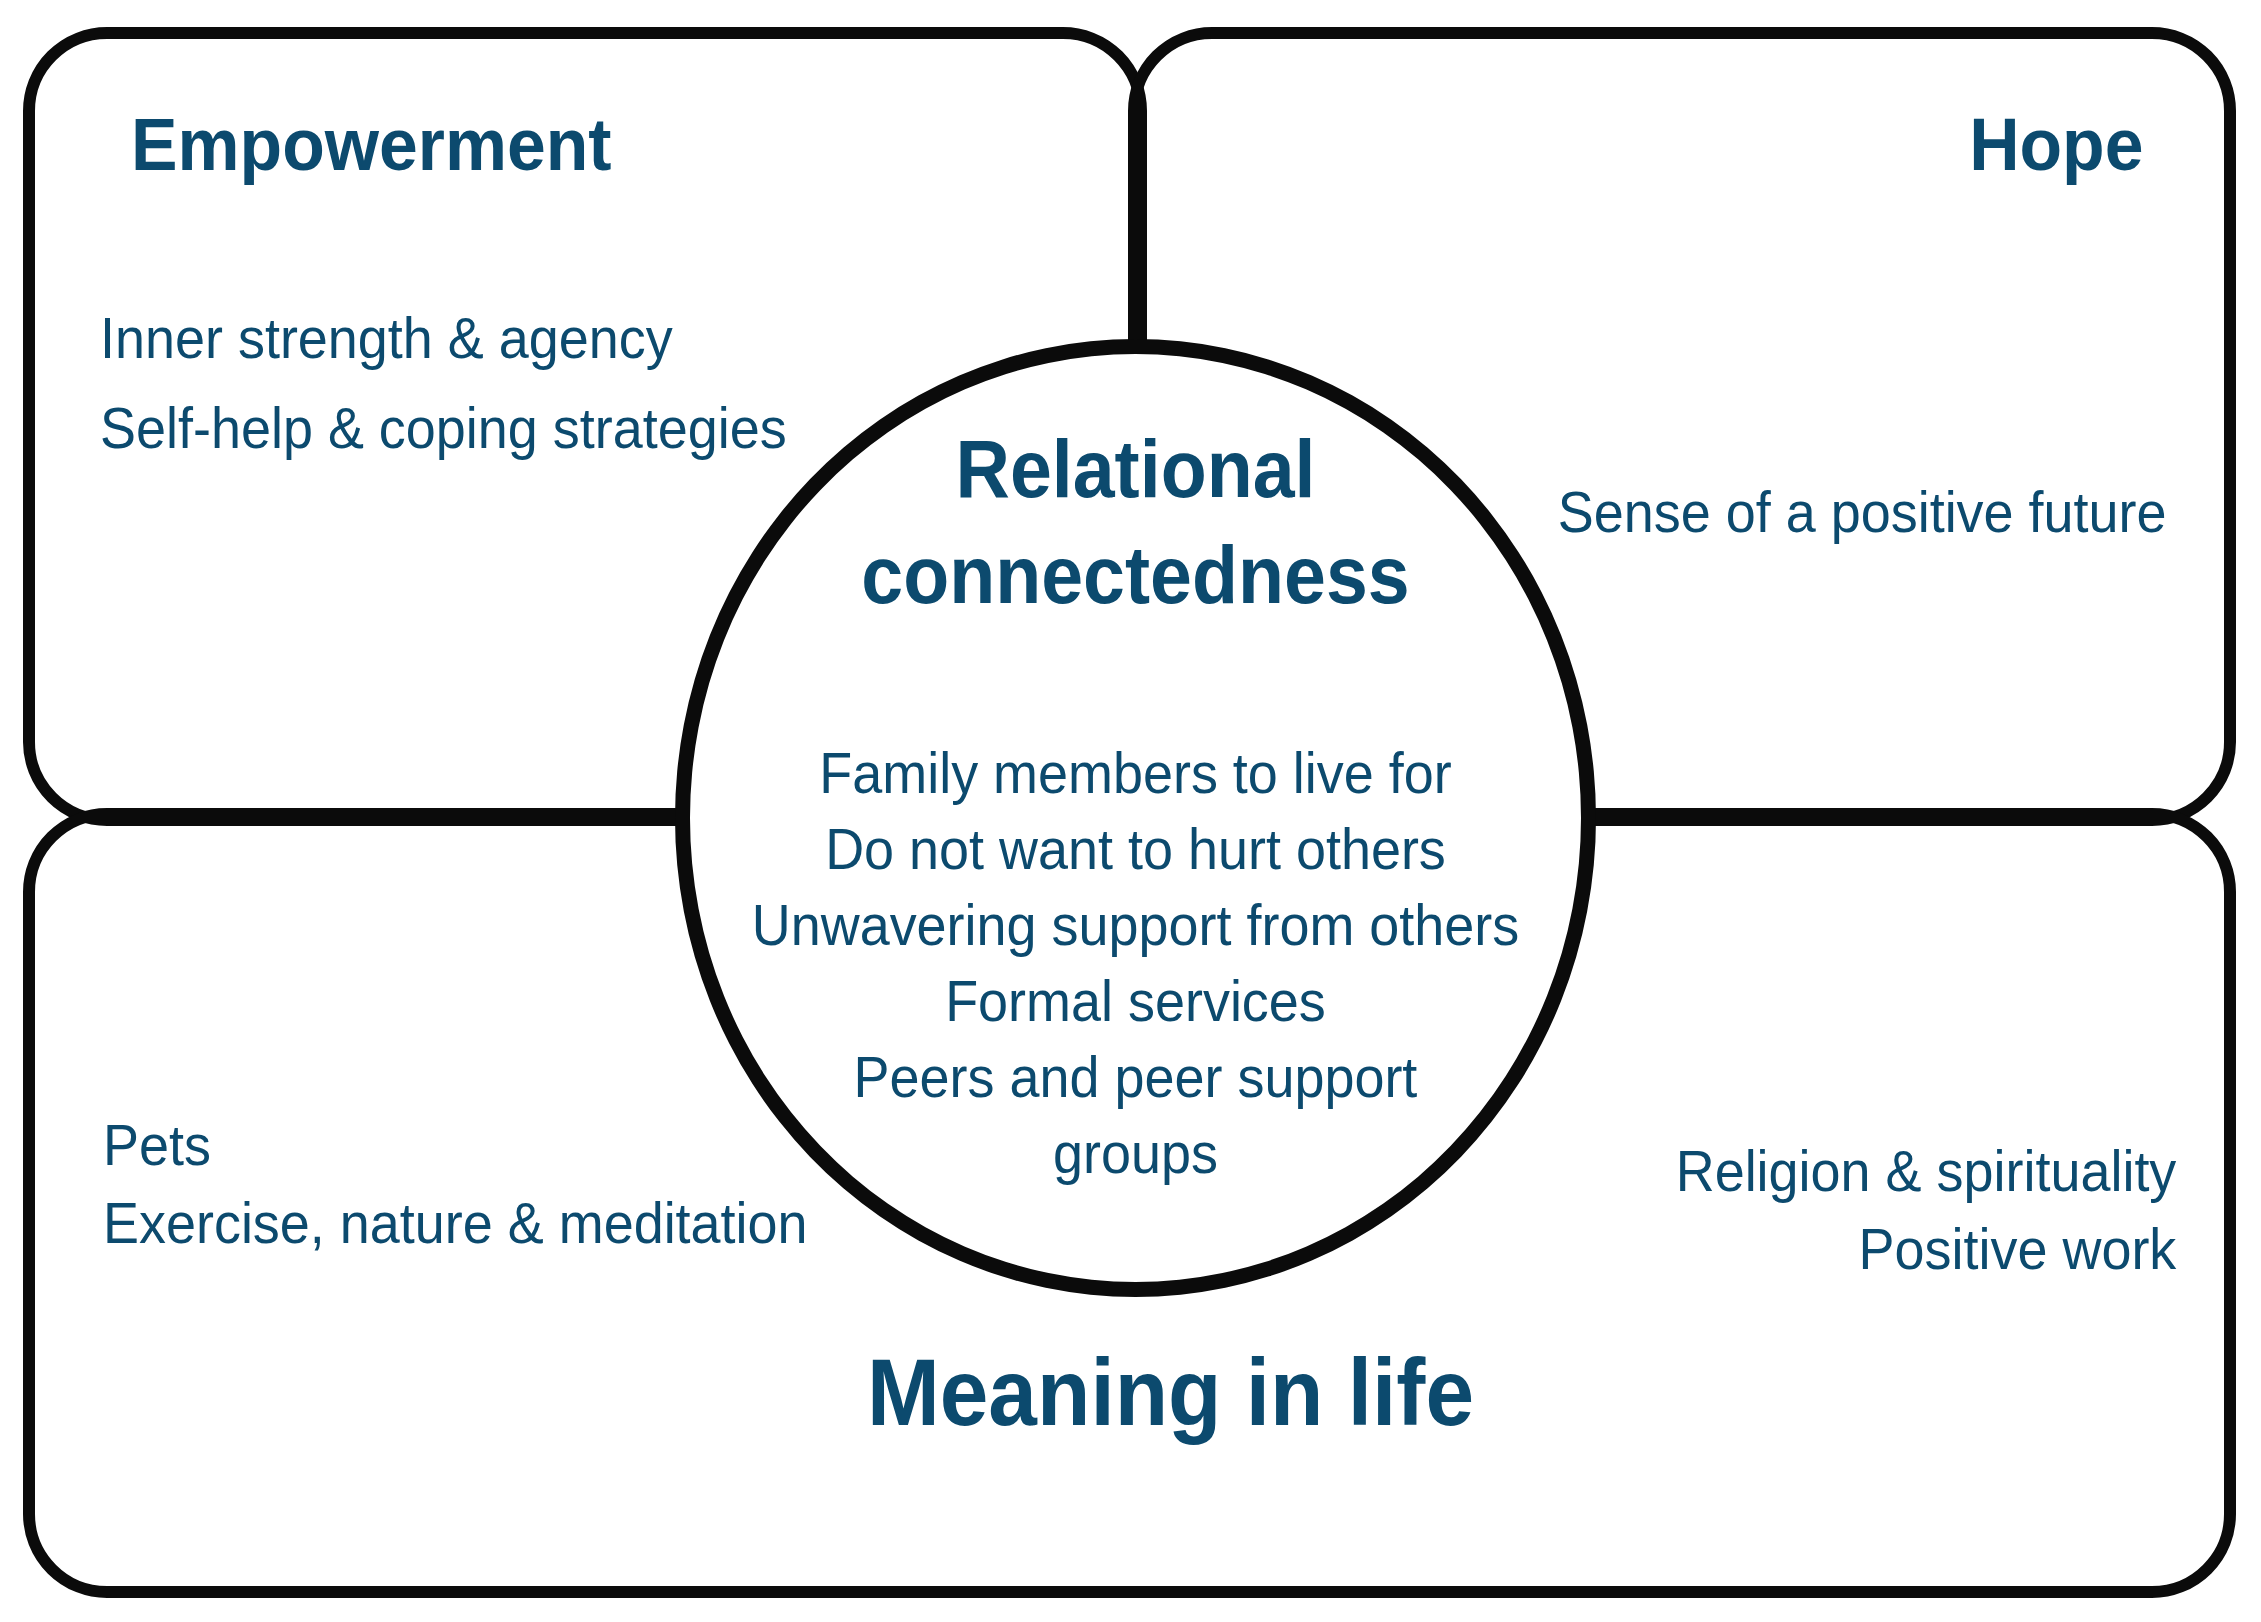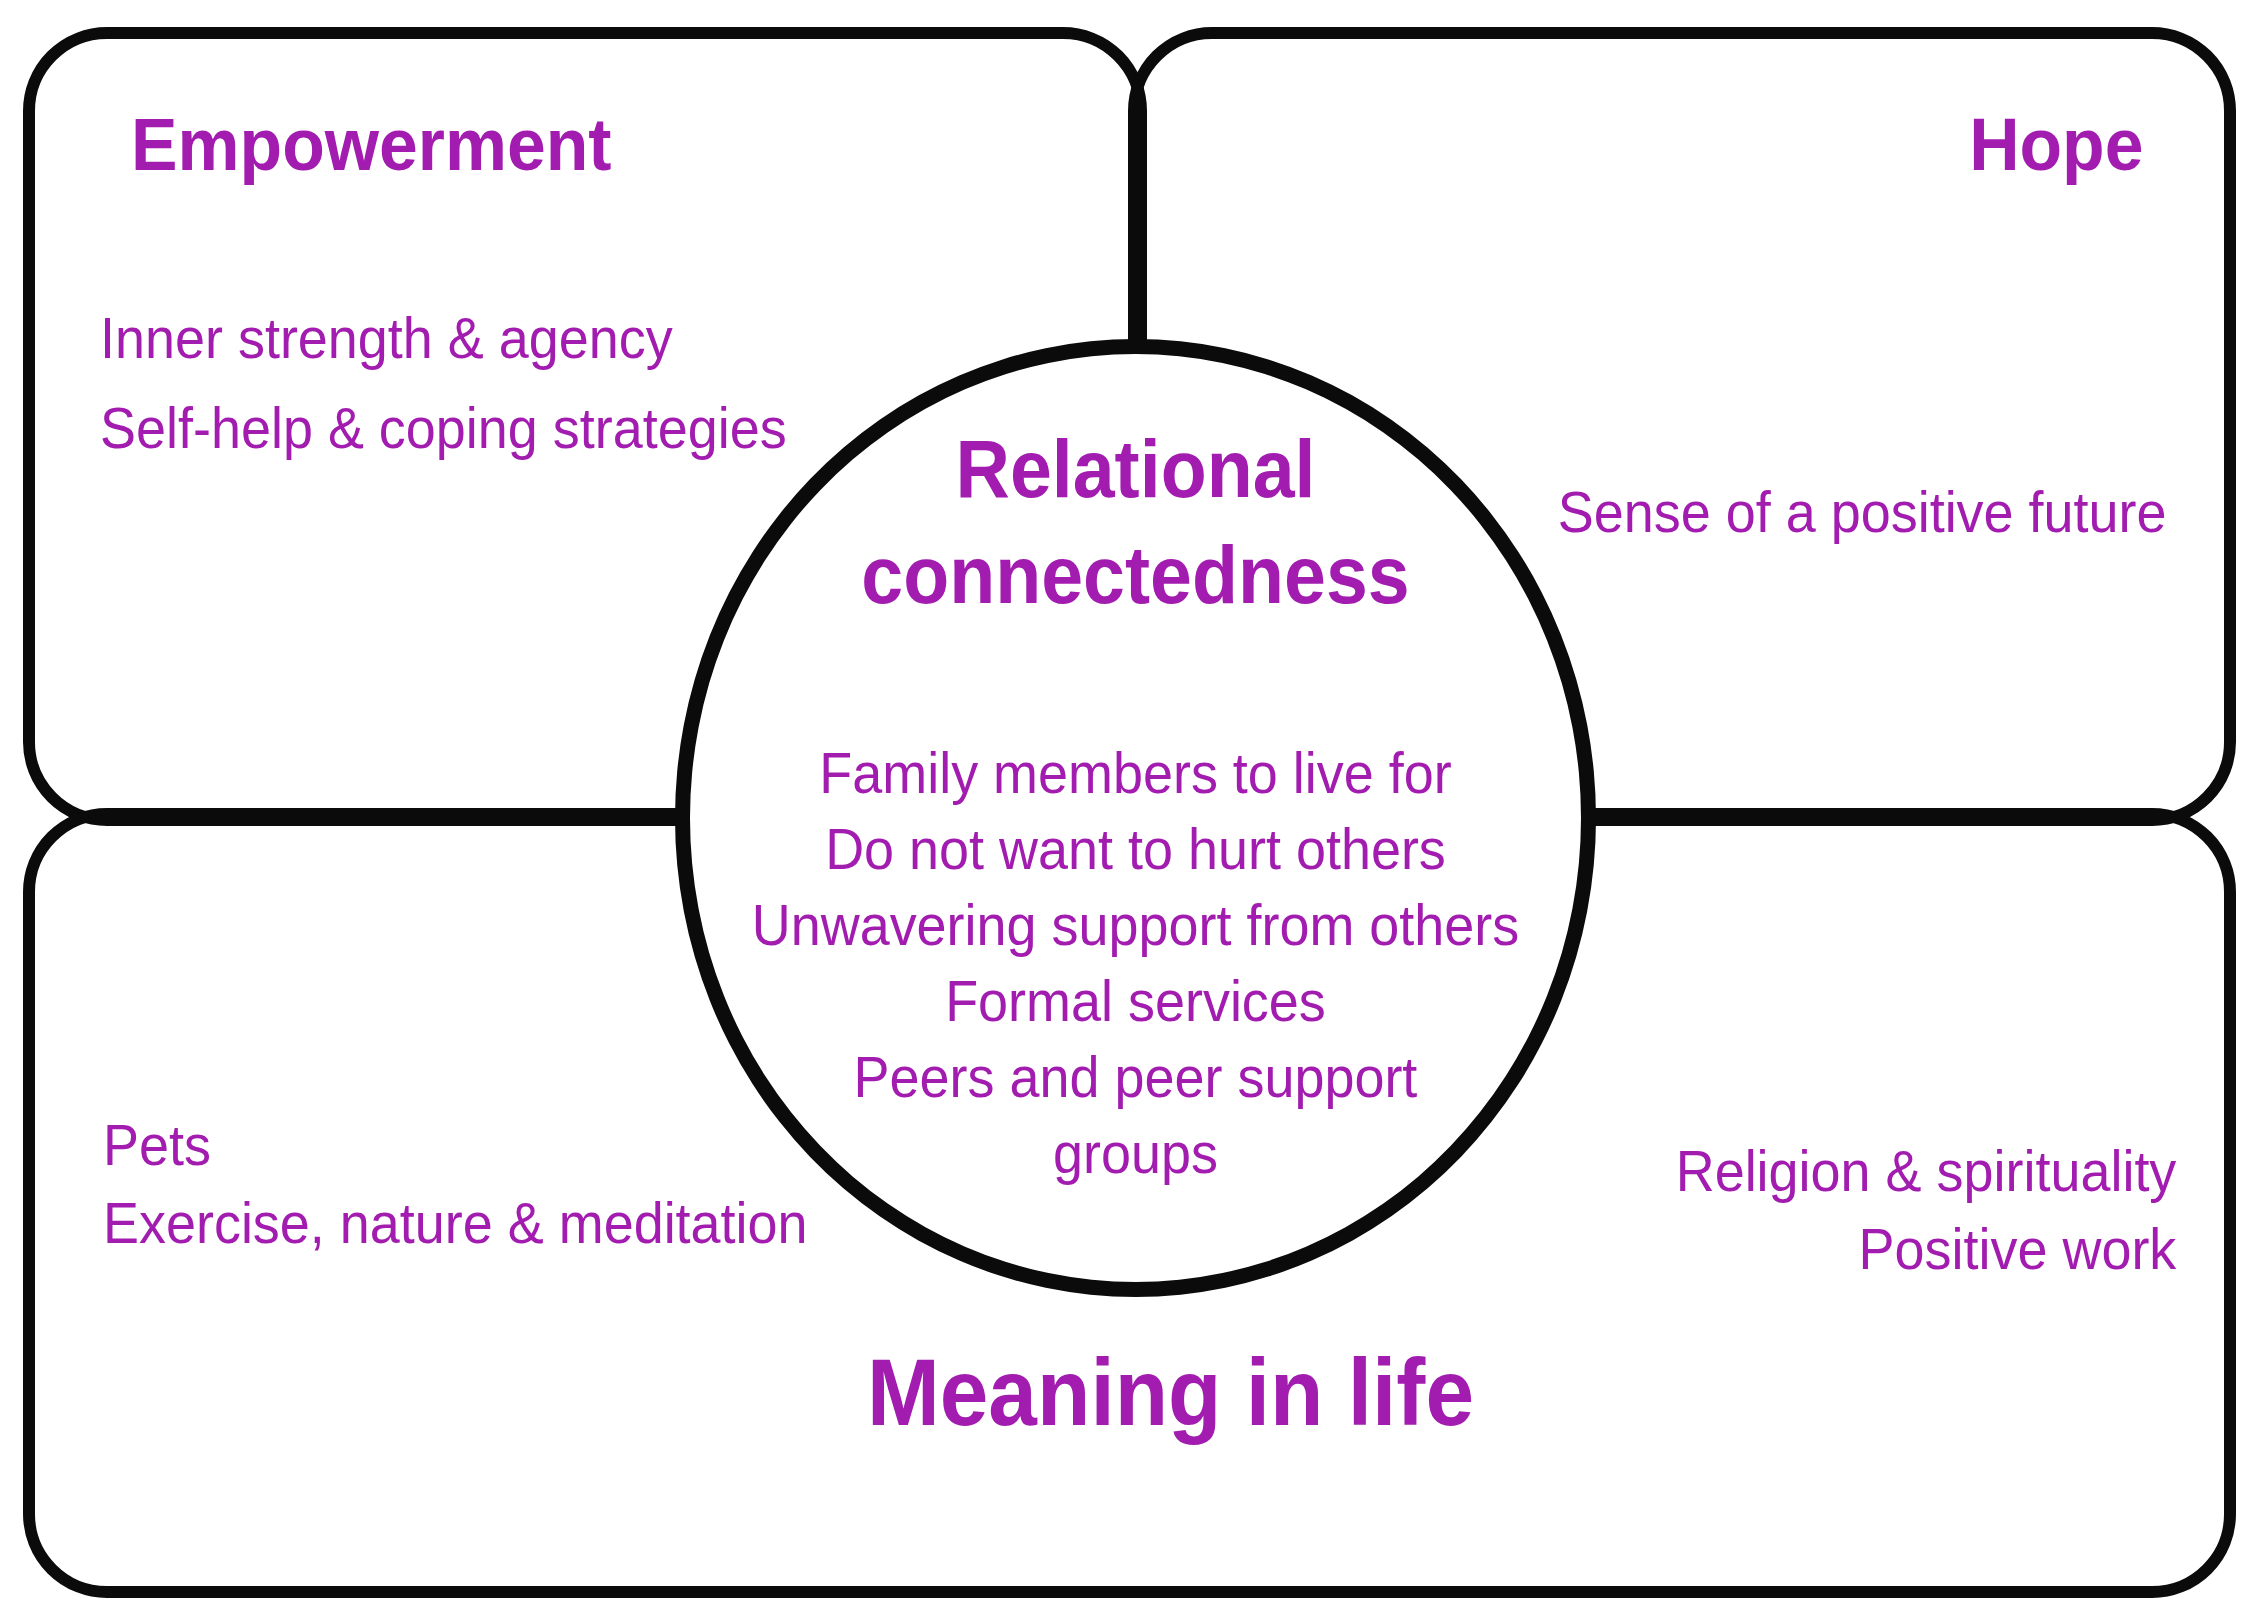--- a/index.html
+++ b/index.html
@@ -3,21 +3,21 @@
 <meta charset="utf-8">
 <style>
   html, body { margin: 0; padding: 0; background: #ffffff; }
   .canvas {
     position: relative;
     width: 2261px;
     height: 1623px;
     background: #ffffff;
     overflow: hidden;
     font-family: "Liberation Sans", "DejaVu Sans", sans-serif;
-    color: #a21caf;
+    color: #0c4a6e;
   }
   
   .rbox {
     position: absolute;
     box-sizing: border-box;
     border: 12px solid #0b0b0b;
     border-radius: 84px;
     background: transparent;
   }
   .box-tl { left: 22.5px;   top: 27px;   width: 1124px; height: 799px; }

